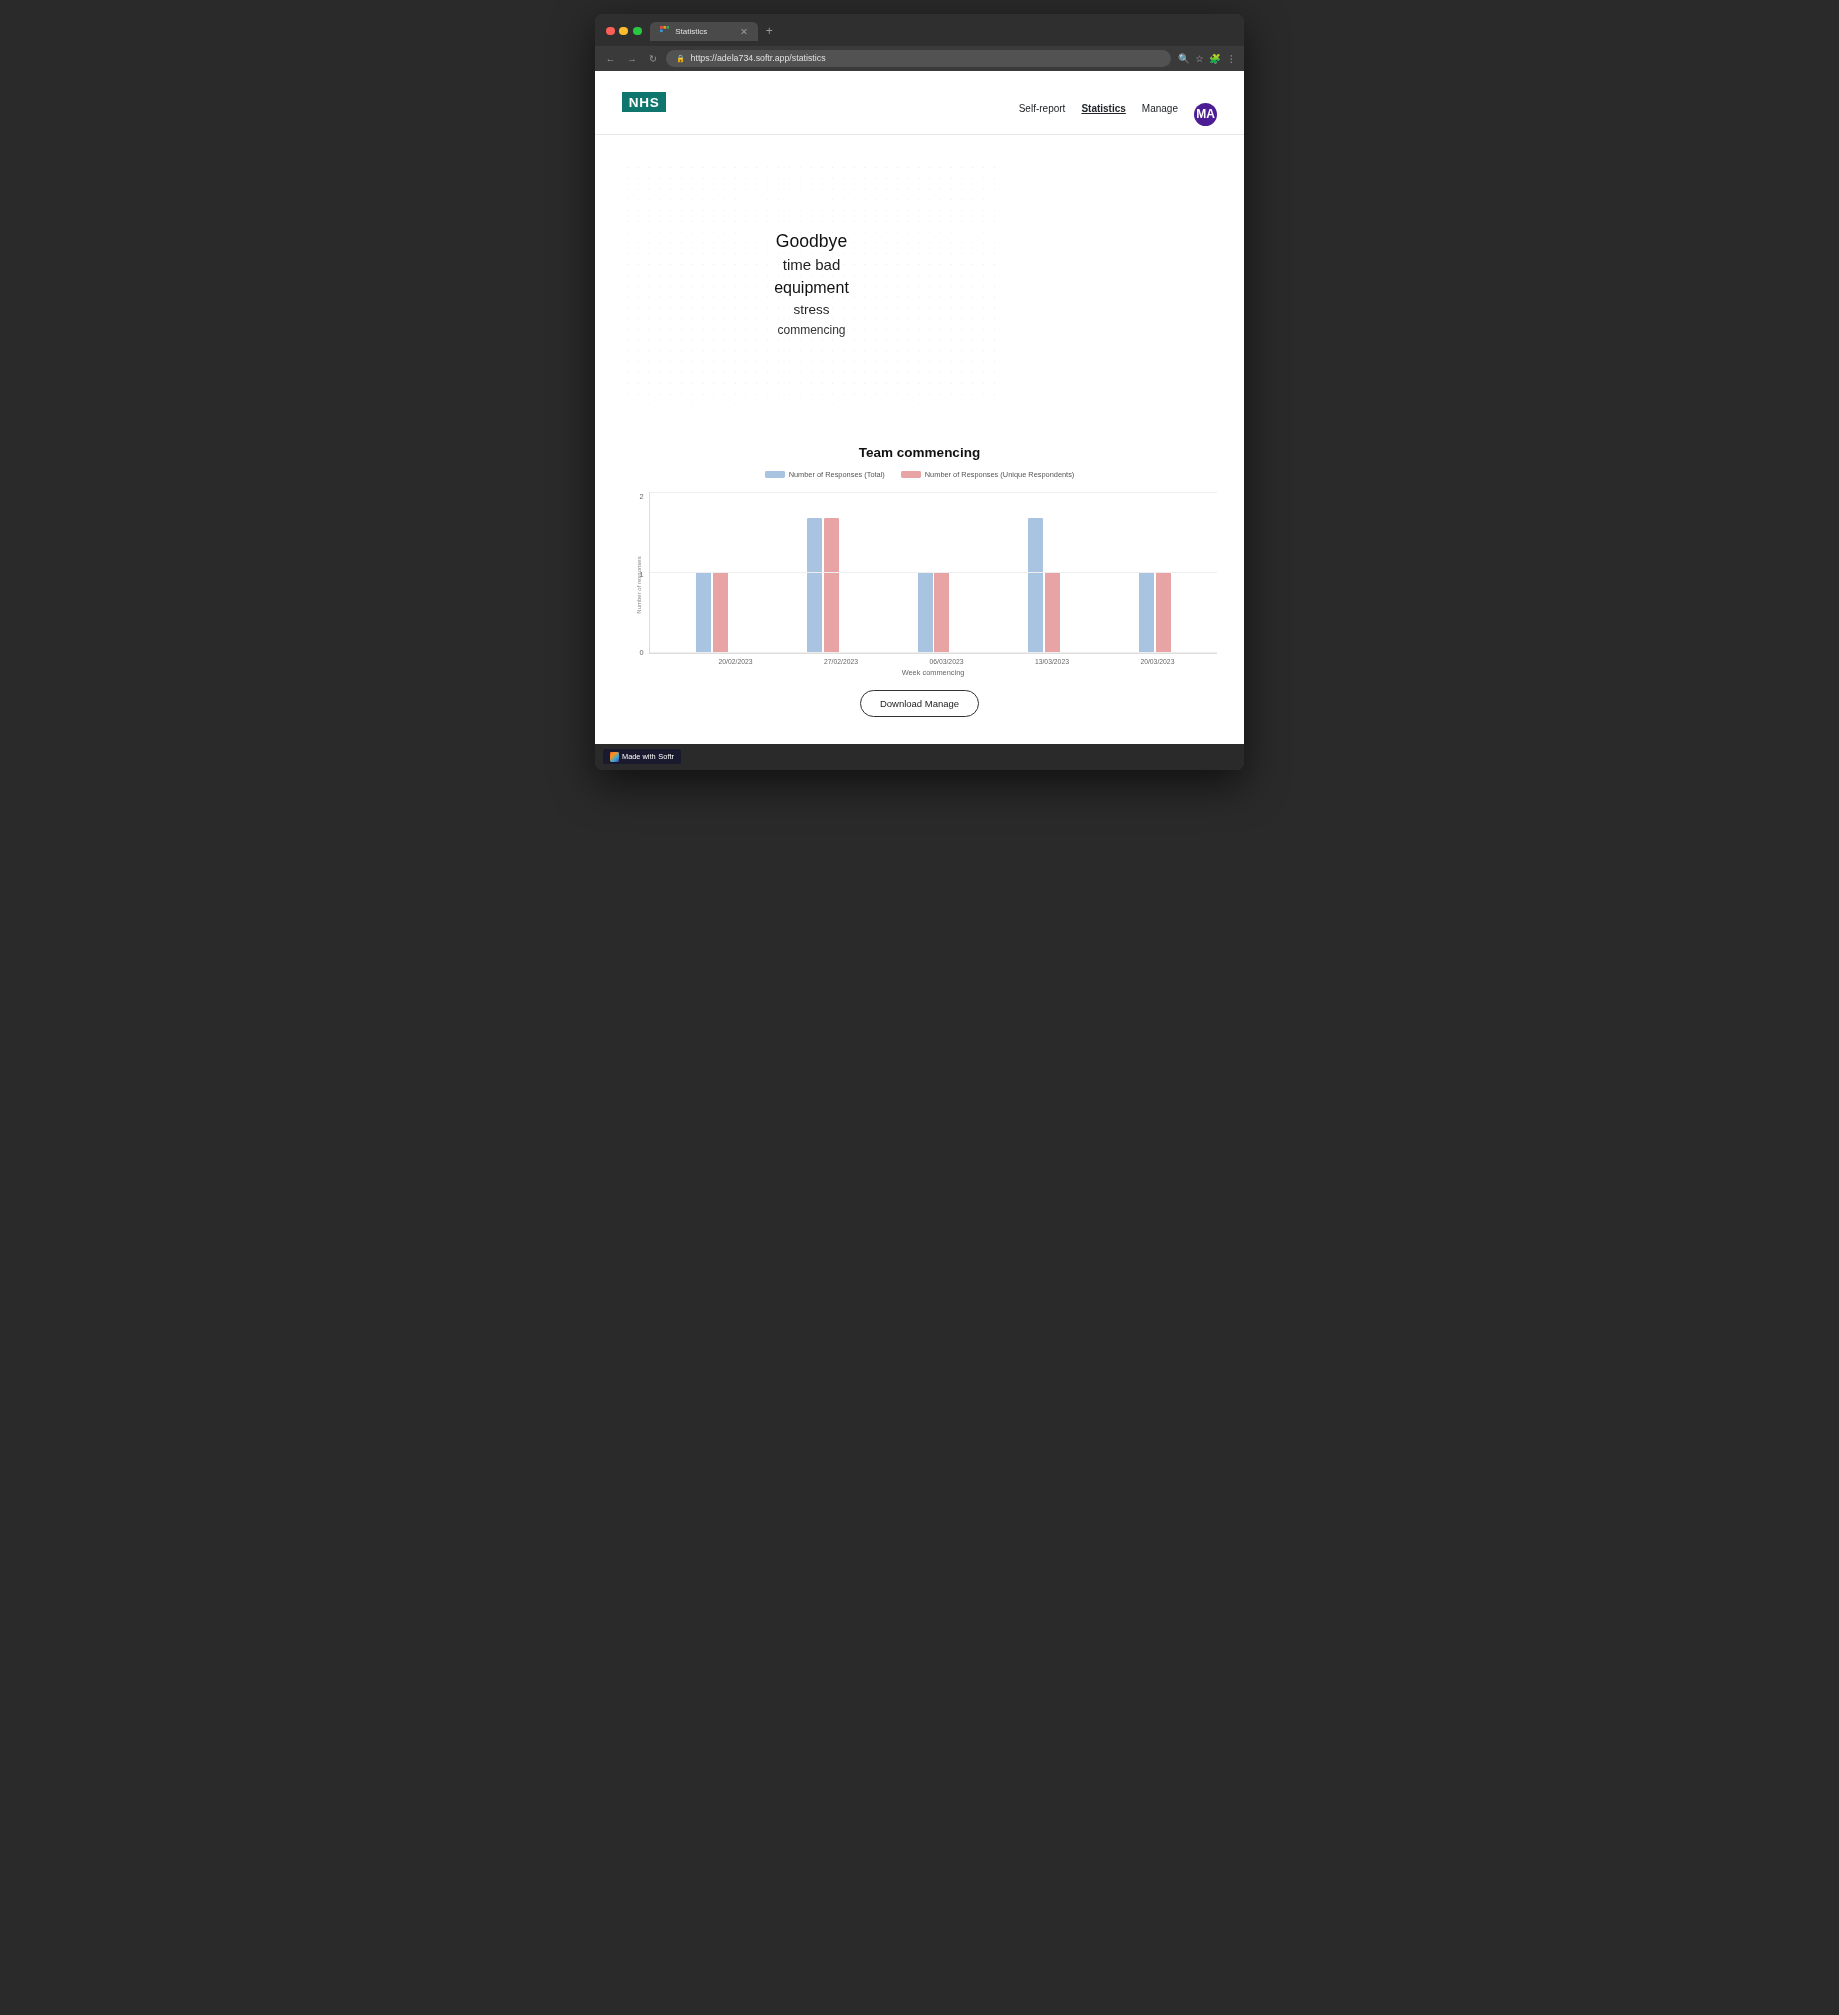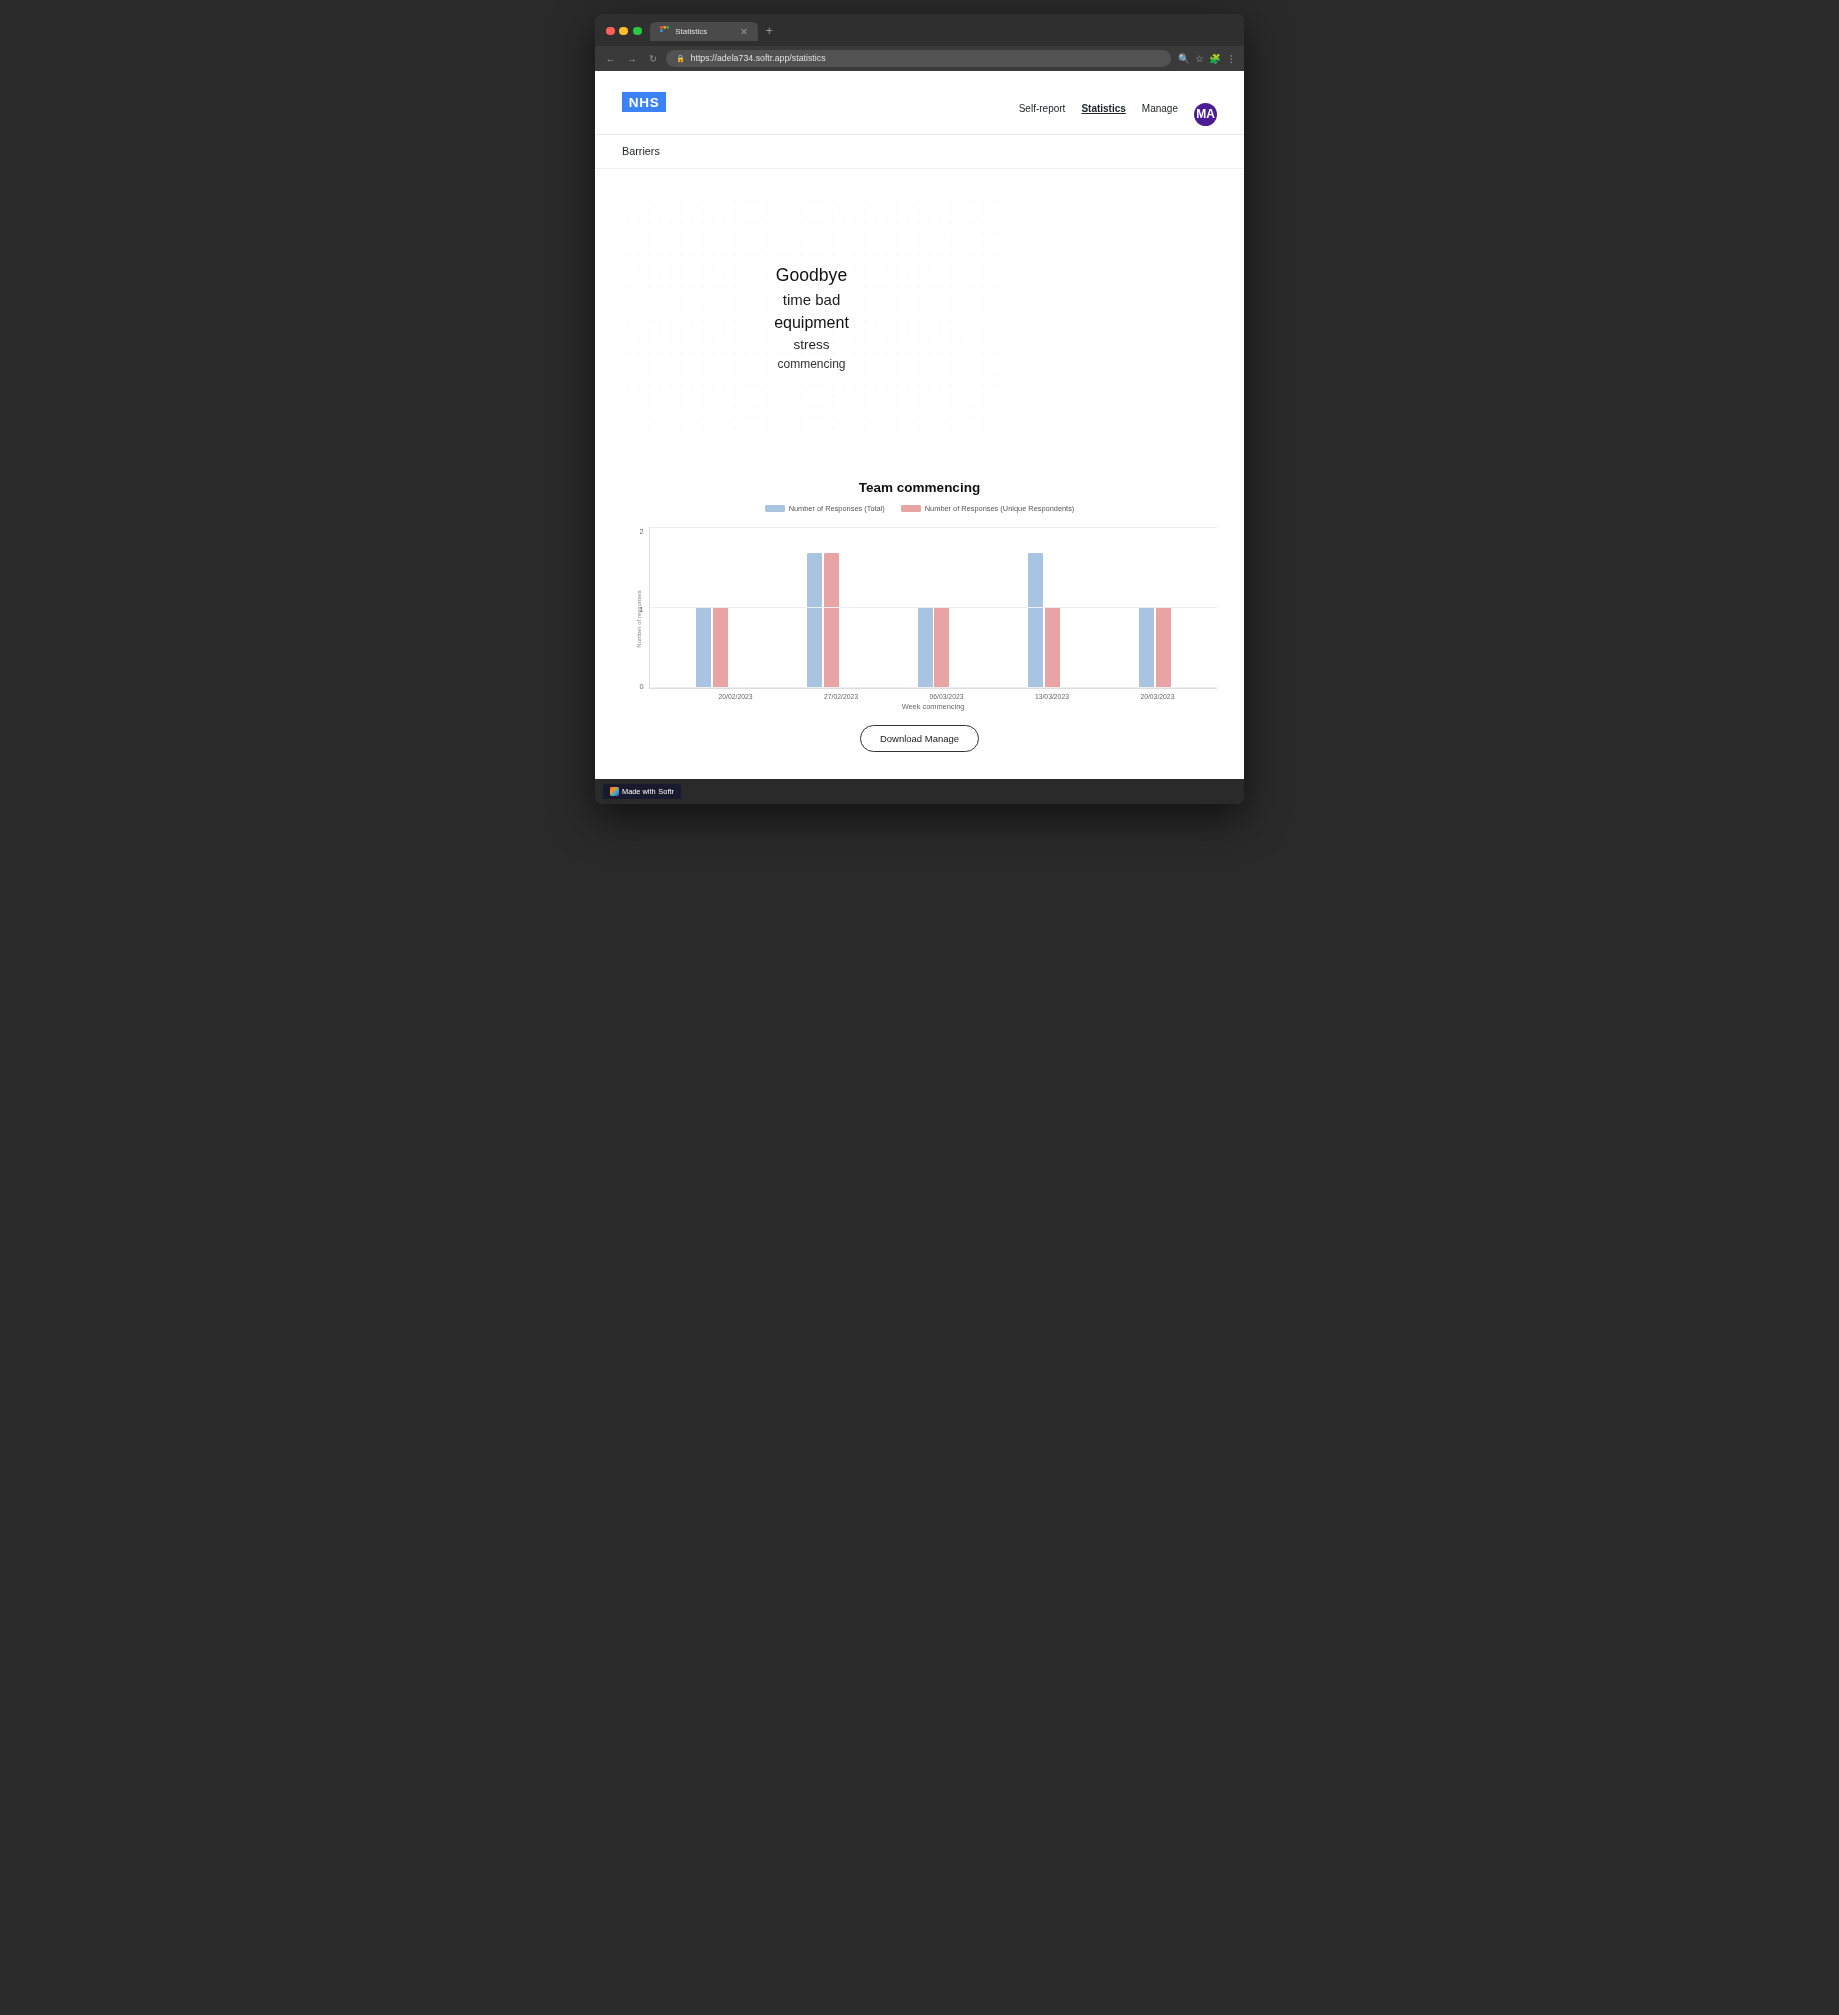--- a/index.html
+++ b/index.html
@@ -132,21 +132,21 @@
     .site-header {
       background: #fff;
       border-bottom: 0.7px solid #e8e8e8;
       padding: 8px 27px;
       display: flex;
       align-items: center;
       justify-content: space-between;
     }
 
     .nhs-logo {
-      background: #3b82f6;
+      background: #0f766e;
       color: white;
       font-weight: 800;
       font-size: 13.5px;
       padding: 2.7px 6.8px;
       letter-spacing: 0.7px;
     }
 
     .site-nav {
       display: flex;
       align-items: flex-start;
@@ -438,23 +438,20 @@
     <div class="site-header">
       <div class="nhs-logo">NHS</div>
       <div class="site-nav">
         <a class="nav-item">Self-report</a>
         <a class="nav-item active">Statistics</a>
         <a class="nav-item">Manage</a>
         <div class="user-avatar">MA</div>
       </div>
     </div>
 
-    <div class="sub-header">
-      <span class="breadcrumb-text">Barriers</span>
-    </div>
 
     <div class="word-cloud-section">
       <div class="word-cloud-container">
         <div class="word-cloud-dots"></div>
         <div class="word-cloud-words">
           <span class="word-goodbye">Goodbye</span>
           <span class="word-time">time bad</span>
           <span class="word-equipment">equipment</span>
           <span class="word-stress">stress</span>
           <span class="word-management">commencing</span>

